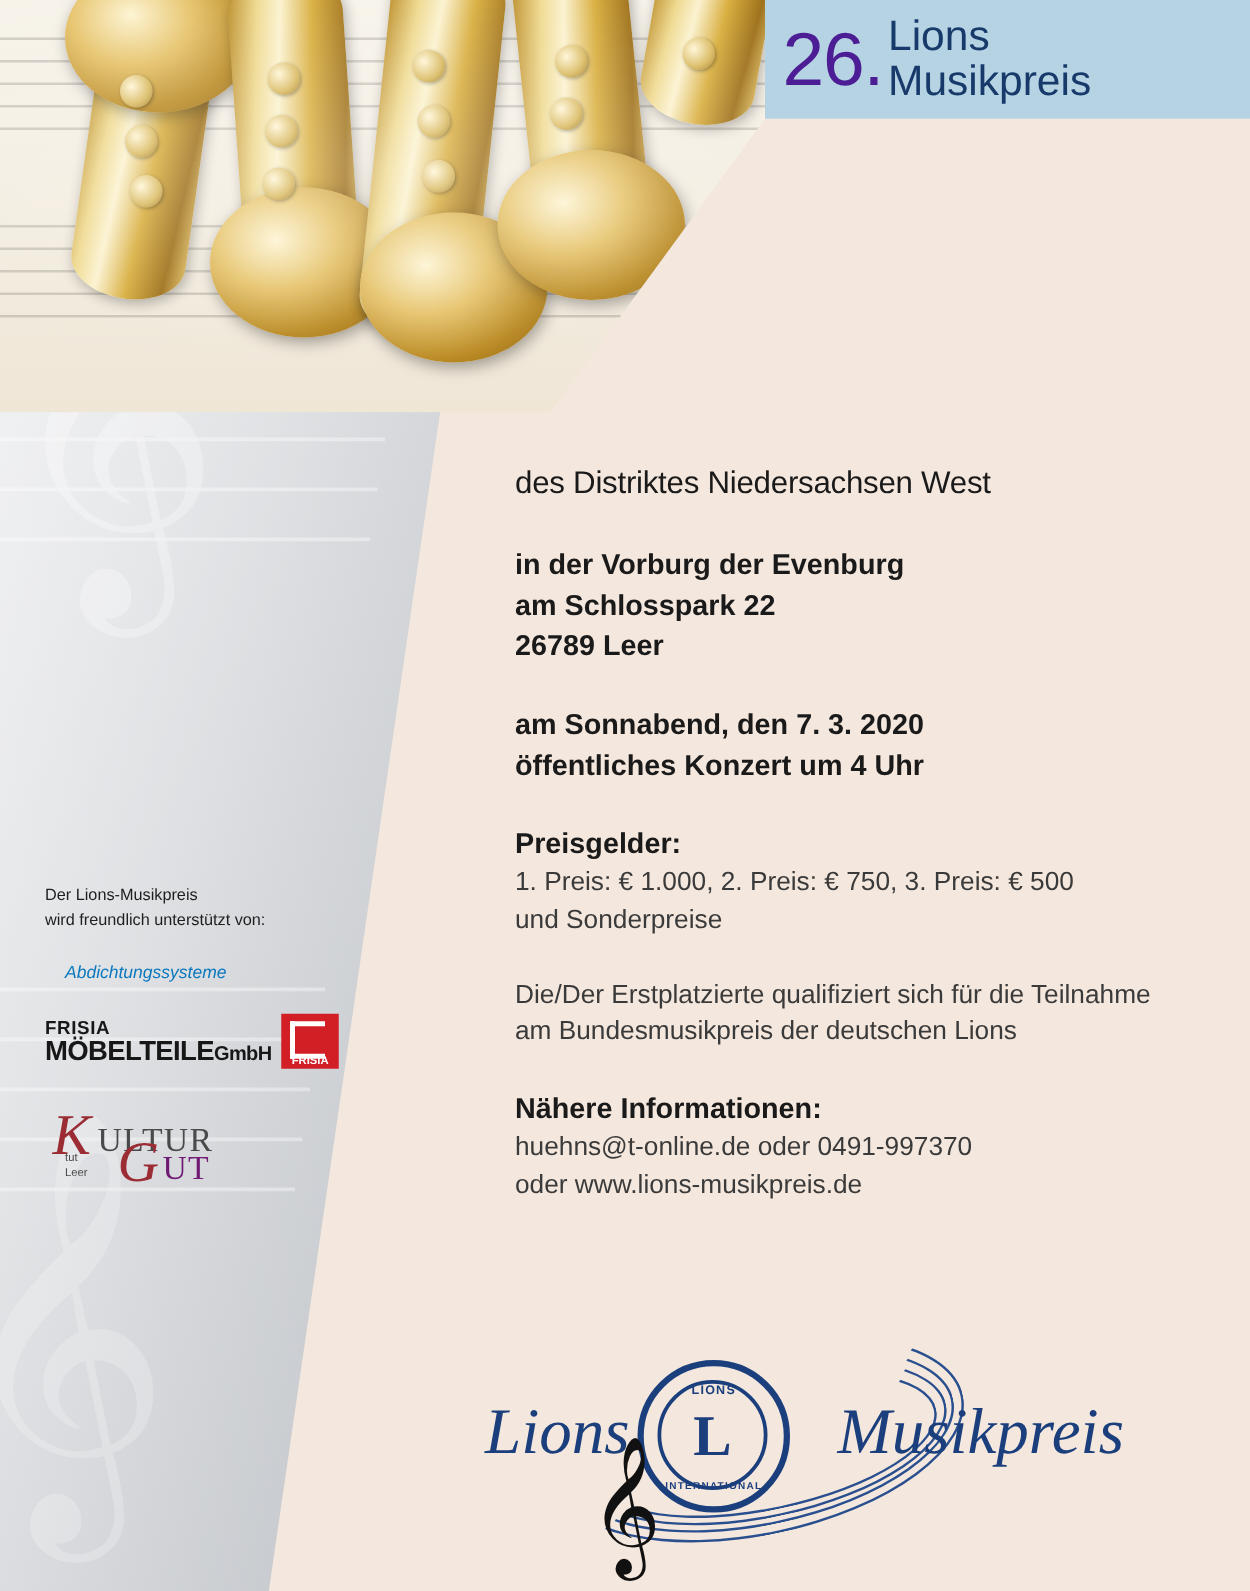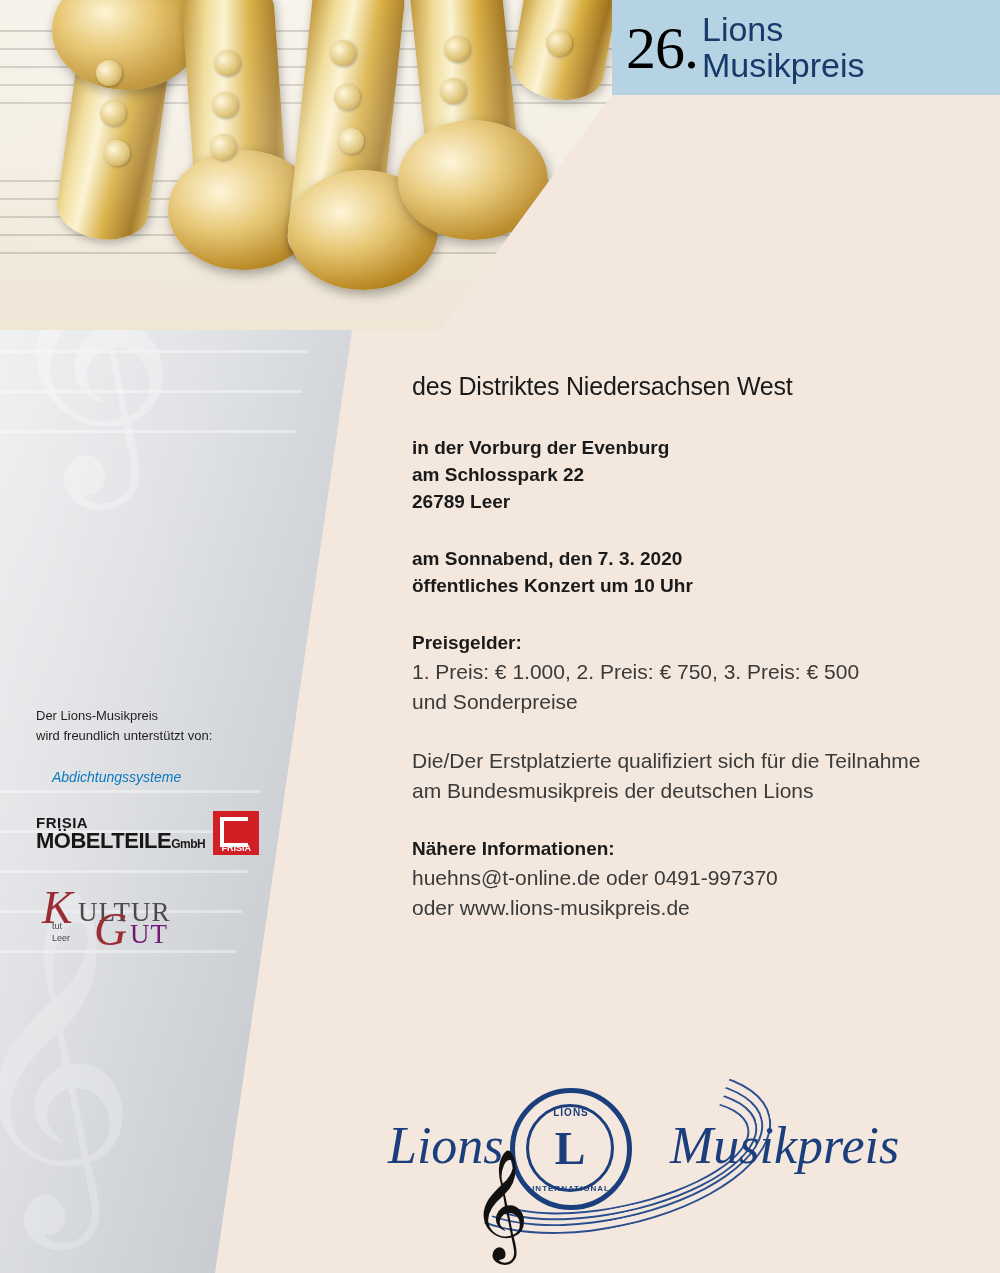--- a/index.html
+++ b/index.html
@@ -111,22 +111,21 @@
     color: #173a6b;
     display: flex;
     align-items: center;
   }
   .badge-num {
     font-size: 60px;
     font-weight: 400;
     letter-spacing: -1px;
     margin-left: 14px;
     line-height: 1;
-    color: #000000;
-    font-family: Liberation Serif, serif;
+    color: #4c1d95;
   }
   .badge-words {
     display: flex;
     flex-direction: column;
     justify-content: center;
     line-height: 1.04;
     margin-left: 4px;
   }
   .badge-words span {
     font-size: 34px;
@@ -163,21 +162,21 @@
     font-size: 25px;
     font-weight: normal;
     color: #1a1a1a;
     margin-bottom: 34px;
     letter-spacing: -0.2px;
   }
   .block {
     margin-bottom: 30px;
   }
   .block .b {
-    font-size: 19px;
+    font-size: 23px;
     font-weight: bold;
     color: #1a1a1a;
     line-height: 1.42;
   }
   .block .n {
     font-size: 21px;
     font-weight: normal;
     color: #3a3a3a;
     line-height: 1.42;
   }
@@ -225,21 +224,21 @@
     font-weight: bold;
     color: #171717;
     letter-spacing: 0.5px;
   }
   .frisia-2 {
     font-size: 22px;
     font-weight: bold;
     color: #171717;
     letter-spacing: -0.5px;
   }
-  .frisia-2 small { font-size: 12px; }
+  .frisia-2 small { font-size: 16px; }
   .frisia-mark {
     width: 46px; height: 44px;
     margin-left: 8px;
     background: #d21f26;
     color: #fff;
     position: relative;
     display: flex;
     align-items: flex-end;
     justify-content: center;
     font-size: 9px;
@@ -440,21 +439,21 @@
     <div class="lead">des Distriktes Niedersachsen West</div>
 
     <div class="block">
       <div class="b">in der Vorburg der Evenburg</div>
       <div class="b">am Schlosspark 22</div>
       <div class="b">26789 Leer</div>
     </div>
 
     <div class="block">
       <div class="b">am Sonnabend, den 7. 3. 2020</div>
-      <div class="b">öffentliches Konzert um 10 Uhr</div>
+      <div class="b">öffentliches Konzert um 4 Uhr</div>
     </div>
 
     <div class="block">
       <div class="b">Preisgelder:</div>
       <div class="n">1. Preis: € 1.000, 2. Preis: € 750, 3. Preis: € 500</div>
       <div class="n">und Sonderpreise</div>
     </div>
 
     <div class="block">
       <div class="n">Die/Der Erstplatzierte qualifiziert sich für die Teilnahme</div>

